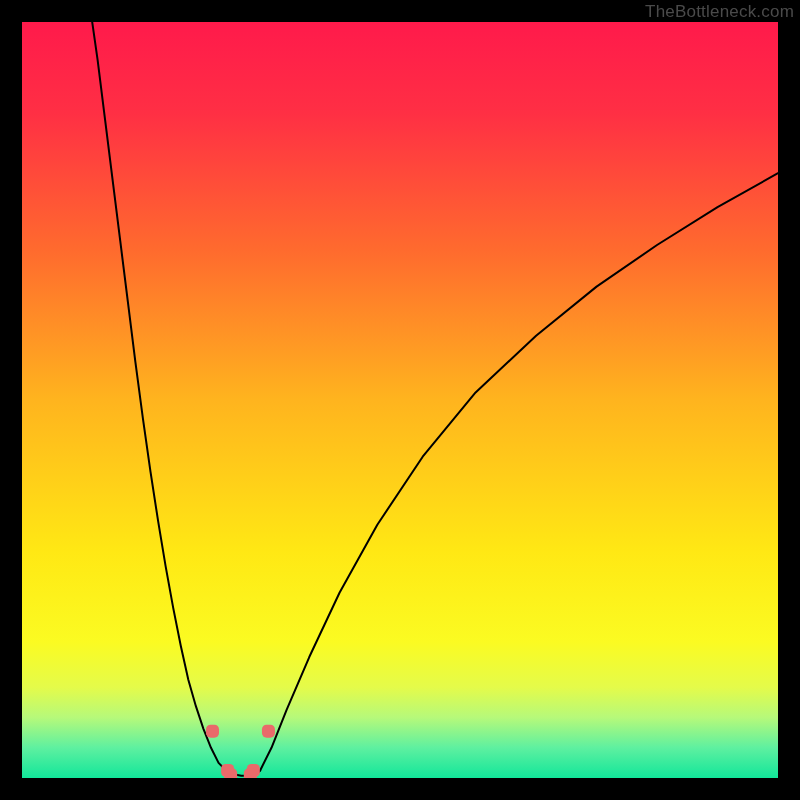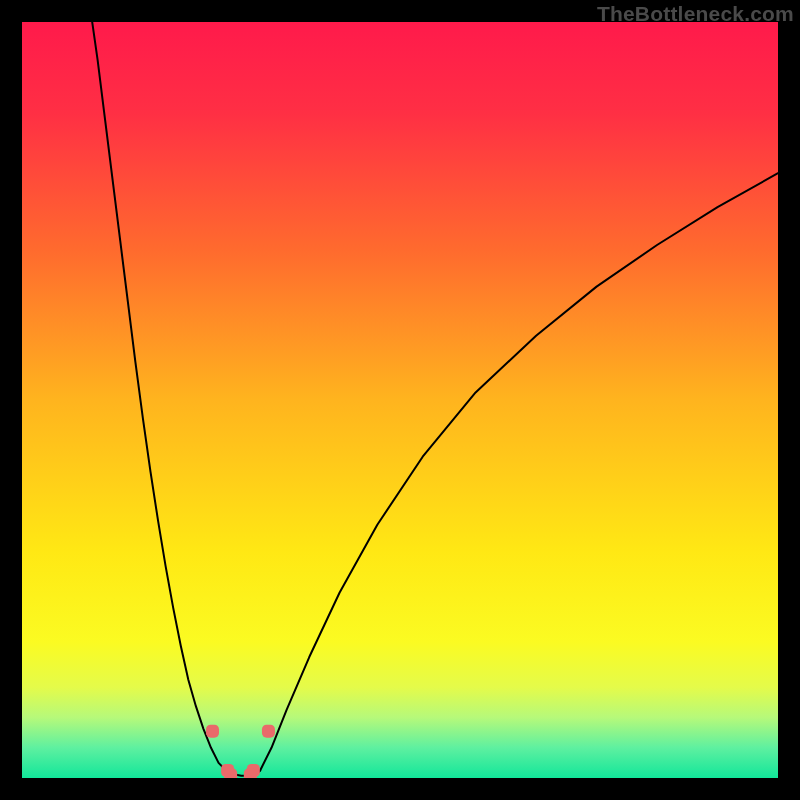--- a/index.html
+++ b/index.html
@@ -23,22 +23,22 @@
     position: absolute;
     left: 0;
     top: 0;
     width: 756px;
     height: 756px;
   }
   .watermark {
     position: absolute;
     top: 2px;
     right: 6px;
-    font-size: 21px;
-    font-weight: 700;
+    font-size: 17px;
+    font-weight: 400;
     color: #4a4a4a;
     letter-spacing: 0.2px;
   }
 </style>
 </head>
 <body>
 
 <div class="frame">
   <svg class="plot-area" viewBox="0 0 756 756">
     <defs>

